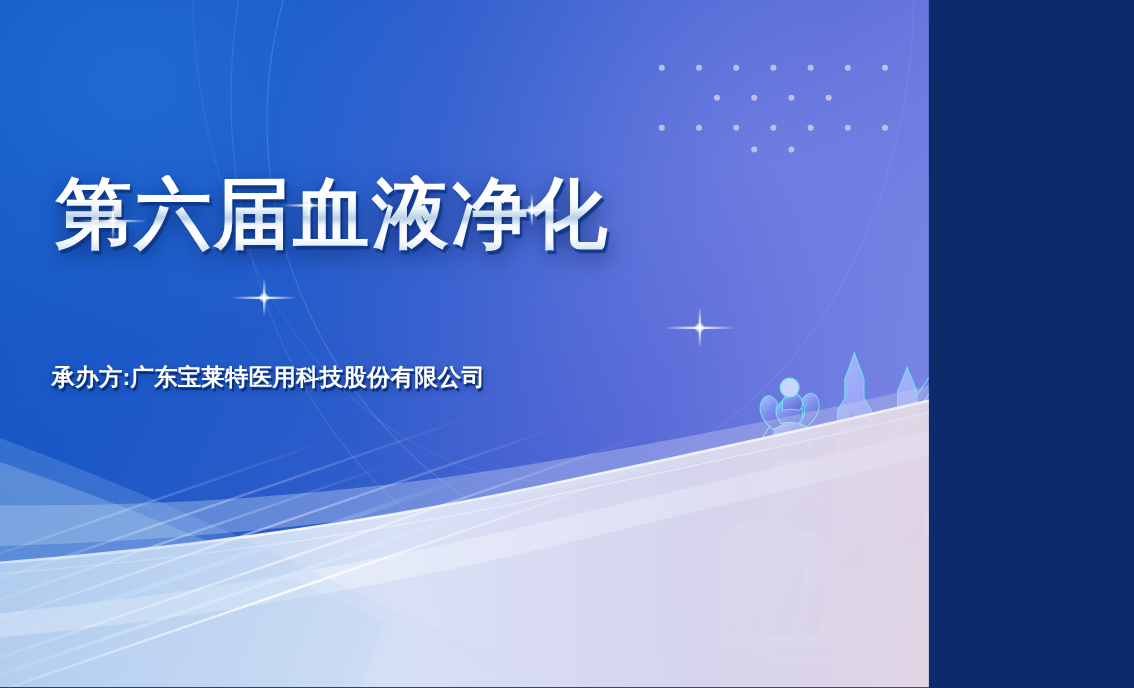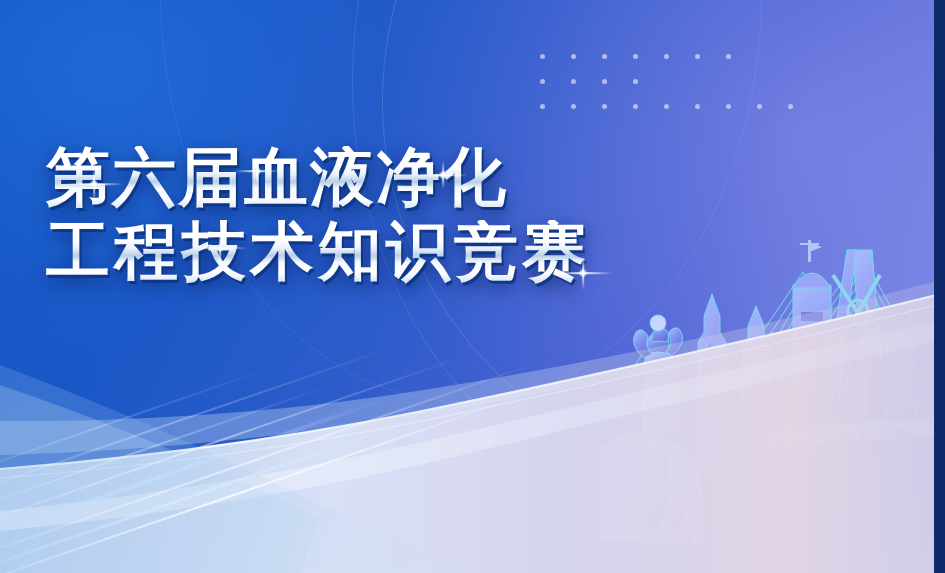--- a/index.html
+++ b/index.html
@@ -1,19 +1,20 @@
 <!DOCTYPE html>
 <html><head>
 <meta charset="utf-8">
 <style>
   html,body{margin:0;padding:0;background:#0d2b6b;}
   #poster{
-    position:relative;width:934px;height:573px;overflow:hidden;
-    font-family:Liberation Serif, serif;
+    position:relative;width:774px;height:573px;overflow:hidden;
+    font-family:Liberation Sans, sans-serif;
     background:linear-gradient(115deg,#1256c4 0%,#1a57c6 22%,#2f5ccb 45%,#4f63d4 68%,#6f7ee0 86%,#8a92e8 100%);
+    text-align:center;
   }
 
   
   .bg-layer{position:absolute;inset:0;pointer-events:none;}
 
   .glow-topleft{
     position:absolute;left:-180px;top:-220px;width:720px;height:640px;
     background:radial-gradient(ellipse at 40% 45%,rgba(40,120,225,.55) 0%,rgba(30,95,205,.22) 45%,rgba(20,80,190,0) 72%);
   }
   .glow-right{
@@ -282,21 +283,20 @@
     <i class="streak" style="bottom:38px;width:620px;background:linear-gradient(90deg,rgba(255,255,255,0),rgba(255,255,255,.55),rgba(255,255,255,0));"></i>
     <i class="streak" style="bottom:52px;width:470px;height:4px;background:linear-gradient(90deg,rgba(255,255,255,0),rgba(200,226,252,.55),rgba(255,255,255,0));"></i>
     <i class="streak" style="bottom:68px;width:560px;background:linear-gradient(90deg,rgba(255,255,255,0),rgba(255,255,255,.45),rgba(255,255,255,0));"></i>
     <i class="streak" style="bottom:84px;width:420px;height:2px;background:linear-gradient(90deg,rgba(255,255,255,0),rgba(226,240,255,.4),rgba(255,255,255,0));"></i>
     <i class="streak" style="bottom:100px;width:500px;background:linear-gradient(90deg,rgba(255,255,255,0),rgba(255,255,255,.3),rgba(255,255,255,0));"></i>
     <i class="streak" style="bottom:120px;width:380px;background:linear-gradient(90deg,rgba(255,255,255,0),rgba(255,255,255,.22),rgba(255,255,255,0));"></i>
   </div>
 
   <div class="title-block">
     <h1 class="tline tline1">第六届血液净化</h1>
-    <h1 class="tline tline2">工程技术知识竞赛</h1>
 
     <div class="sparkle" style="left:18px;top:8px;width:60px;height:60px;">
       <i class="core"></i>
         <i class="hbar" style="width:58px;"></i>
         <i class="vbar" style="height:34px;"></i>
     </div>
     <div class="sparkle" style="left:188px;top:2px;width:46px;height:46px;">
       <i class="core"></i>
         <i class="hbar" style="width:44px;"></i>
         <i class="vbar" style="height:26px;"></i>
@@ -312,15 +312,16 @@
         <i class="vbar" style="height:32px;"></i>
     </div>
     <div class="sparkle" style="left:506px;top:96px;width:62px;height:62px;">
       <i class="core"></i>
         <i class="hbar" style="width:60px;"></i>
         <i class="vbar" style="height:34px;"></i>
     </div>
   </div>
 
   <div class="sub-block">
+    <p class="subline">承办方:广东宝莱特医用科技股份有限公司</p>
   </div>
 
 </div>
 
 </body></html>

